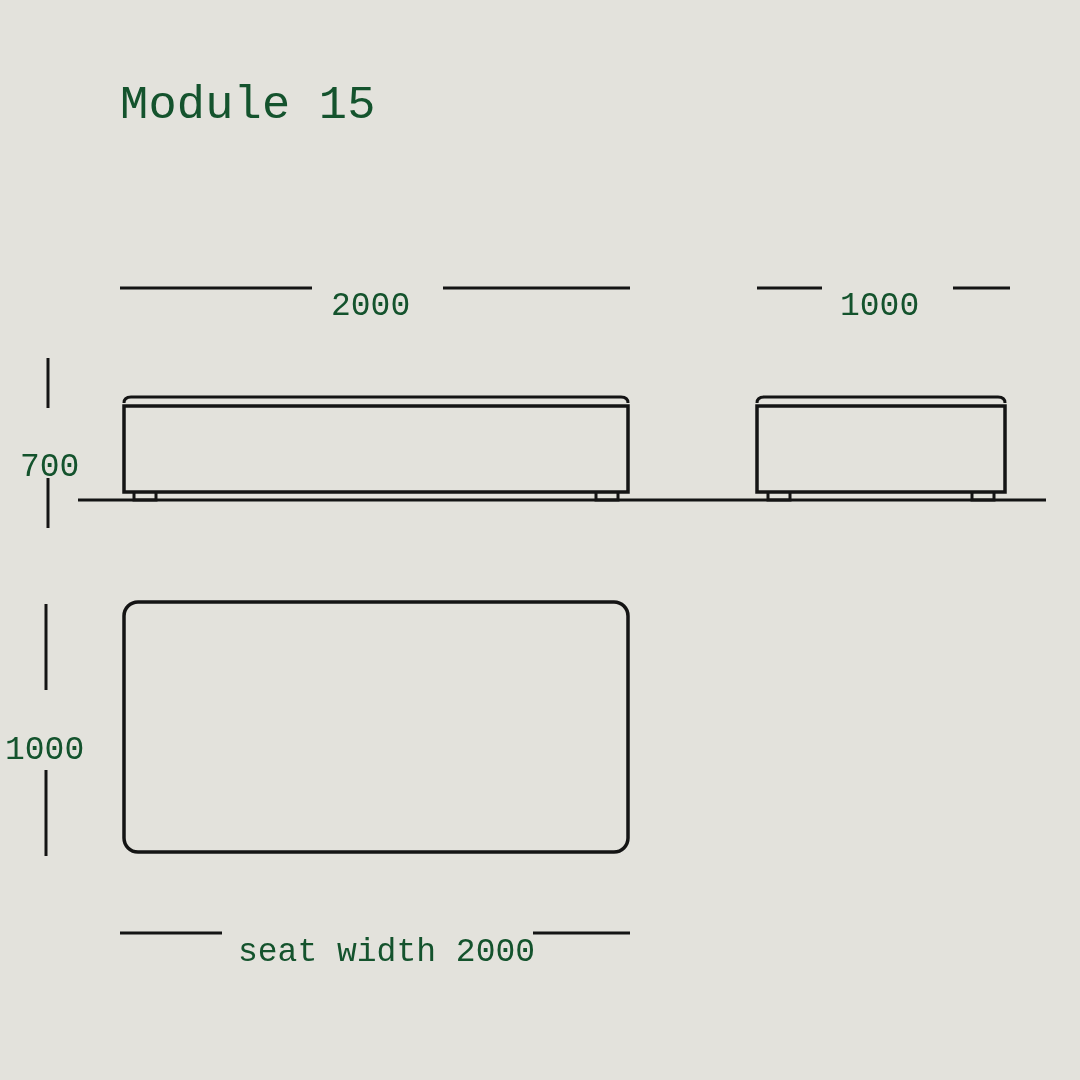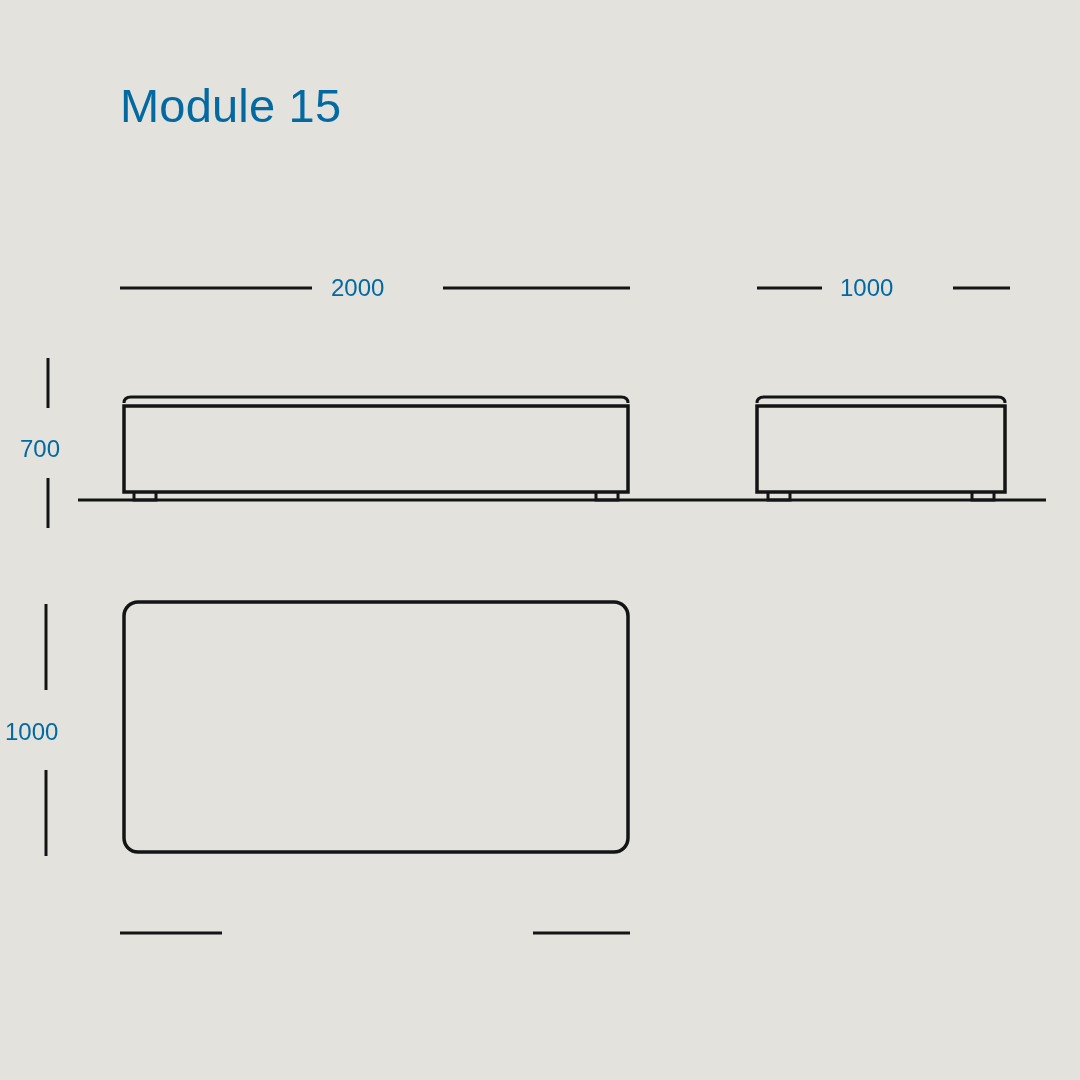--- a/index.html
+++ b/index.html
@@ -21,36 +21,37 @@
   }
   .drawing-svg {
     position: absolute;
     top: 0;
     left: 0;
     width: 1080px;
     height: 1080px;
   }
   .txt {
     position: absolute;
-    color: #0369a1;
+    color: #14532d;
     white-space: nowrap;
-    font-family: Liberation Sans, sans-serif;
+    font-family: Liberation Mono, monospace;
   }
   #page-title {
     left: 120px;
     top: 78px;
     font-size: 47px;
     font-weight: 300;
     letter-spacing: 0.2px;
     line-height: 56px;
   }
   .dim-label {
-    font-size: 24px;
+    font-size: 33px;
     font-weight: 400;
     line-height: 38px;
+    margin-top: 19px;
   }
   #dim-top-width-label {
     left: 331px;
     top: 269px;
   }
   #dim-top-depth-label {
     left: 840px;
     top: 269px;
   }
   #dim-height-label {
@@ -125,14 +126,15 @@
   <div class="txt" id="page-title">Module 15</div>
 
   <div class="txt dim-label" id="dim-top-width-label">2000</div>
 
   <div class="txt dim-label" id="dim-top-depth-label">1000</div>
 
   <div class="txt dim-label" id="dim-height-label">700</div>
 
   <div class="txt dim-label" id="dim-plan-depth-label">1000</div>
 
+  <div class="txt dim-label" id="dim-seat-width-label">seat width 2000</div>
 
 </div>
 
 </body></html>

